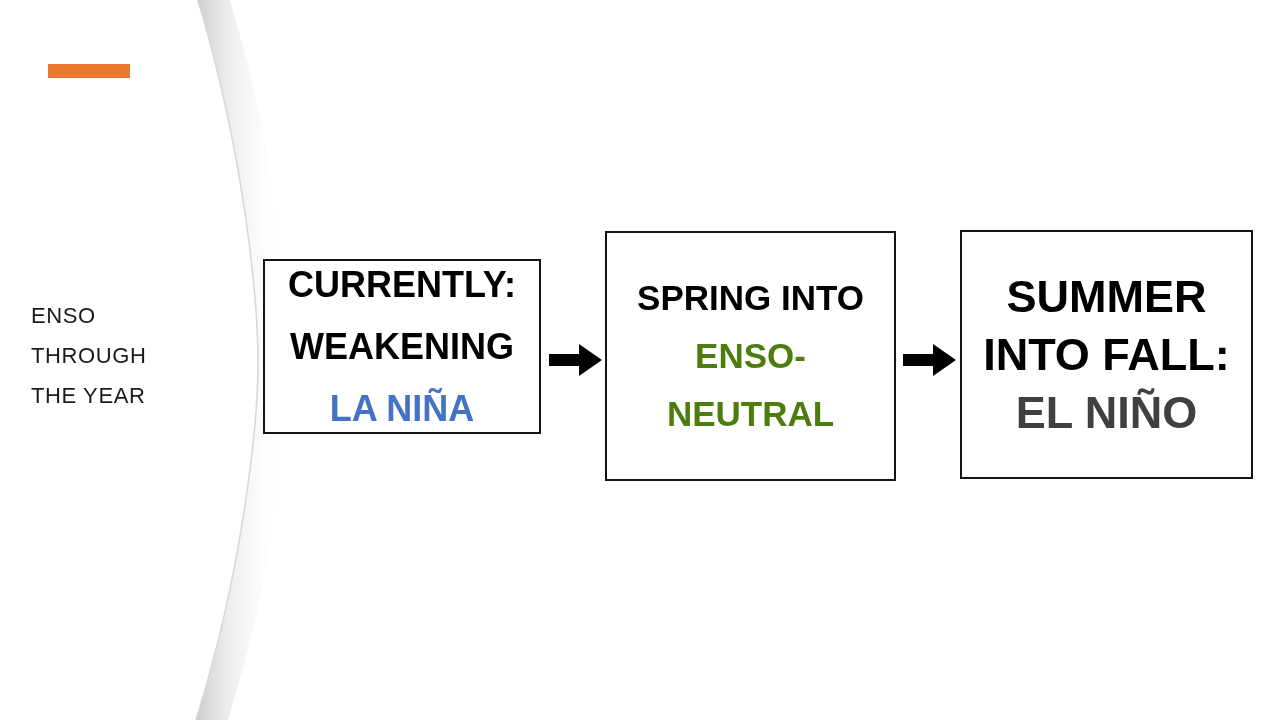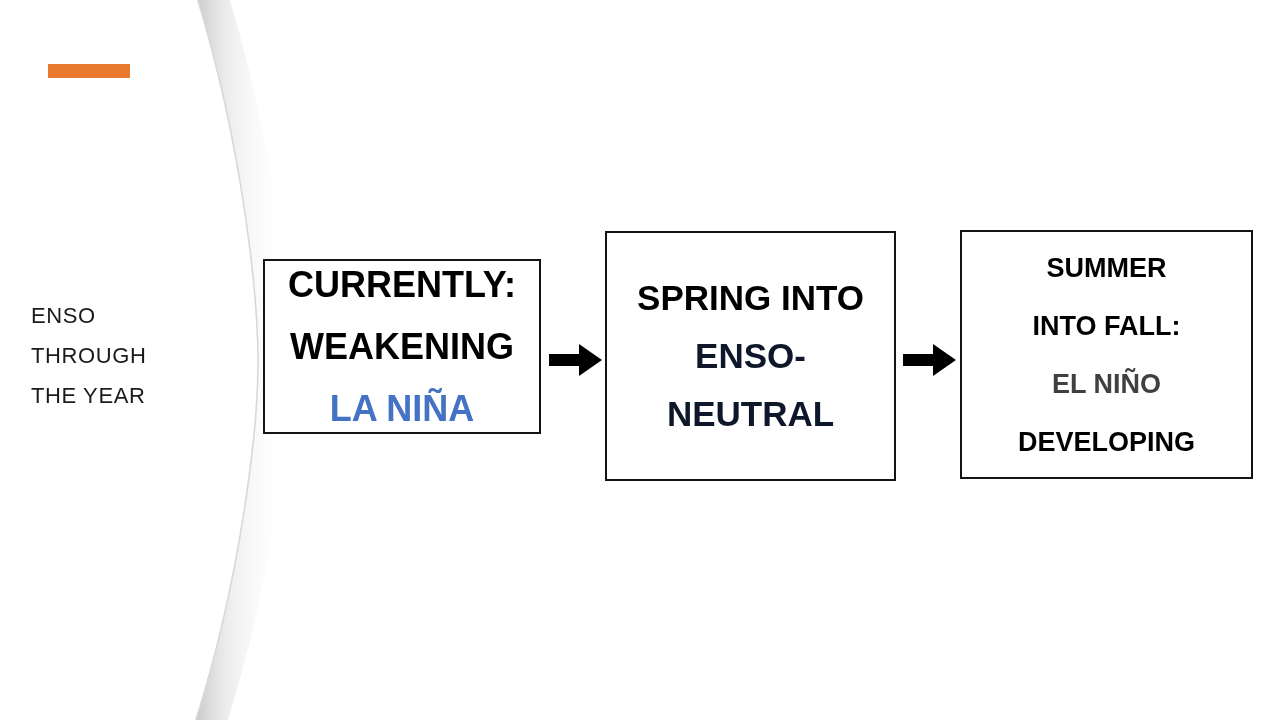--- a/index.html
+++ b/index.html
@@ -88,26 +88,26 @@
     height: 250px;
     font-size: 35px;
     line-height: 58px;
     justify-content: center;
   }
   #box-3 {
     left: 960px;
     top: 230px;
     width: 293px;
     height: 249px;
-    font-size: 27px;
+    font-size: 45px;
     line-height: 58px;
   }
 
   .txt-blue  { color: #4472C4; }
-  .txt-gray  { color: #0f172a; }
+  .txt-gray  { color: #4d7c0f; }
   .txt-red   { color: #404040; }
   .txt-black { color: #000000; }
 
   
   .arrow {
     position: absolute;
     top: 341px;
     width: 54px;
     height: 38px;
   }
@@ -161,16 +161,15 @@
   <div class="arrow" id="arrow-2">
     <svg viewBox="0 0 54 38" xmlns="http://www.w3.org/2000/svg">
       <path d="M 0 13 L 30 13 L 30 3 L 53 19 L 30 35 L 30 25 L 0 25 Z" fill="#000000"></path>
     </svg>
   </div>
 
   <div class="flow-box" id="box-3">
     <span class="line txt-black">SUMMER</span>
     <span class="line txt-black">INTO FALL:</span>
     <span class="line txt-red">EL NIÑO</span>
-    <span class="line txt-black">DEVELOPING</span>
   </div>
 
 </div>
 
 </body></html>

